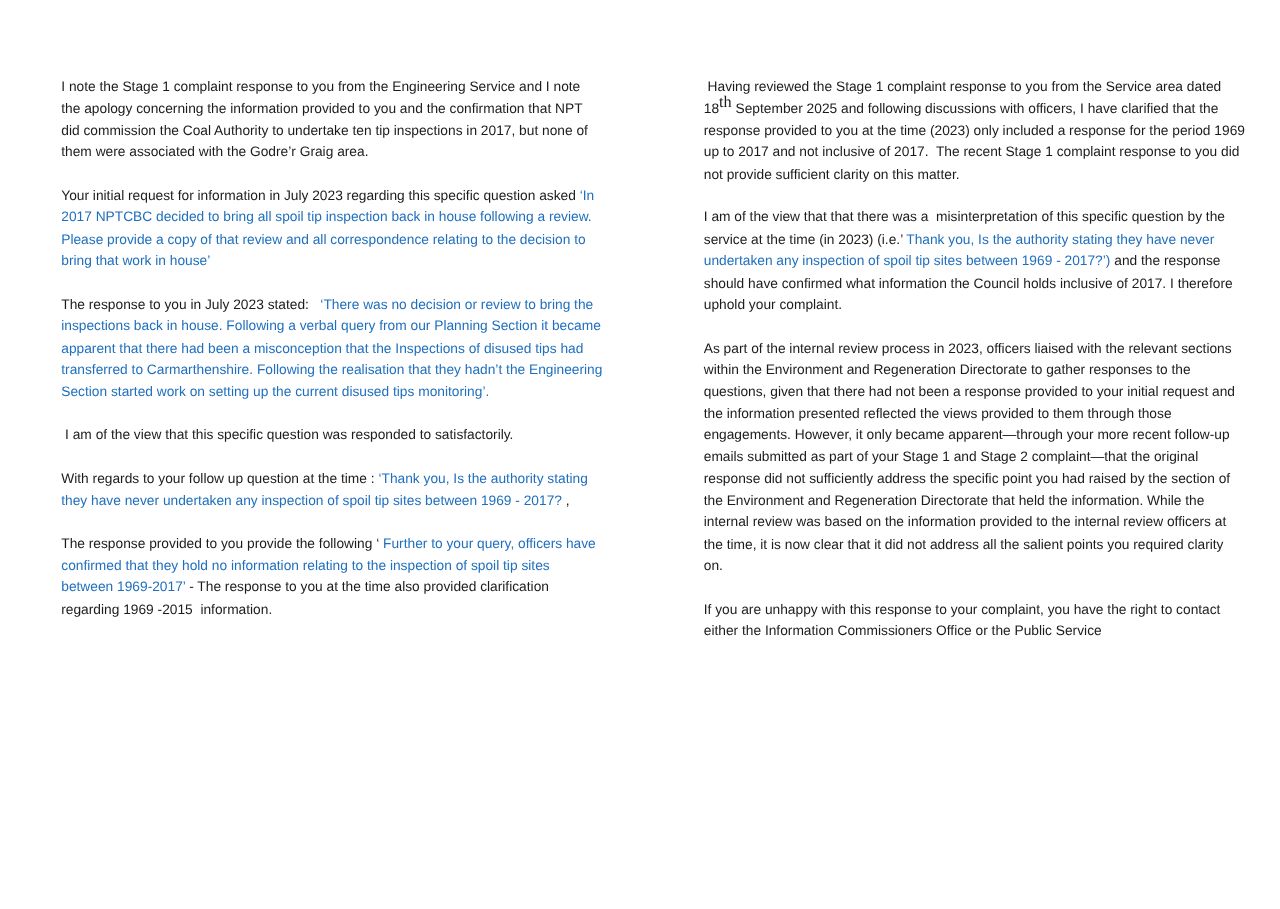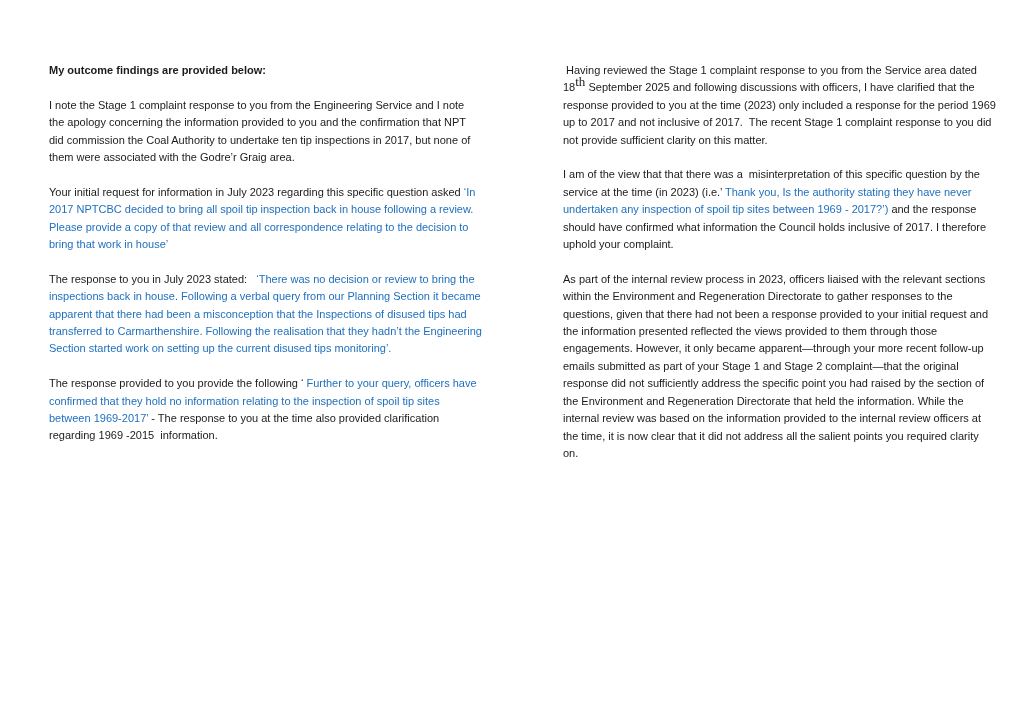--- a/index.html
+++ b/index.html
@@ -39,24 +39,26 @@
     font-size: 13px;
     line-height: 0;
     font-family: Liberation Serif, serif;
   }
 </style>
 </head>
 <body>
 
 <div class="page">
   <section class="col col-left">
-      <p class="para"><span class="run-b">My outcome findings are provided below:</span></p>
       <p class="para"><span class="run-n">I note the Stage 1 complaint response to you from the Engineering Service and I note the apology concerning the information provided to you and the confirmation that NPT did commission the Coal Authority to undertake ten tip inspections in 2017, but none of them were associated with the Godre’r Graig area.</span></p>
       <p class="para"><span class="run-n">Your initial request for information in July 2023 regarding this specific question asked </span><span class="run-q">‘In 2017 NPTCBC decided to bring all spoil tip inspection back in house following a review. Please provide a copy of that review and all correspondence relating to the decision to bring that work in house’</span></p>
       <p class="para"><span class="run-n">The response to you in July 2023 stated:   </span><span class="run-q">‘There was no decision or review to bring the inspections back in house. Following a verbal query from our Planning Section it became apparent that there had been a misconception that the Inspections of disused tips had transferred to Carmarthenshire. Following the realisation that they hadn’t the Engineering Section started work on setting up the current disused tips monitoring’.</span></p>
+      <p class="para"><span class="run-n"> I am of the view that this specific question was responded to satisfactorily.</span></p>
+      <p class="para"><span class="run-n">With regards to your follow up question at the time : </span><span class="run-q">‘Thank you, Is the authority stating they have never undertaken any inspection of spoil tip sites between 1969 - 2017?</span><span class="run-n"> ,</span></p>
       <p class="para"><span class="run-n">The response provided to you provide the following ‘ </span><span class="run-q">Further to your query, officers have confirmed that they hold no information relating to the inspection of spoil tip sites between 1969-2017’</span><span class="run-n"> - The response to you at the time also provided clarification regarding 1969 -2015  information.</span></p>
     </section>
   <section class="col col-right">
       <p class="para"><span class="run-n"> Having reviewed the Stage 1 complaint response to you from the Service area dated 18</span><span class="run-sup">th</span><span class="run-n"> September 2025 and following discussions with officers, I have clarified that the response provided to you at the time (2023) only included a response for the period 1969 up to 2017 and not inclusive of 2017.  The recent Stage 1 complaint response to you did not provide sufficient clarity on this matter.</span></p>
       <p class="para"><span class="run-n">I am of the view that that there was a  misinterpretation of this specific question by the service at the time (in 2023) (i.e.’ </span><span class="run-q">Thank you, Is the authority stating they have never undertaken any inspection of spoil tip sites between 1969 - 2017?’)</span><span class="run-n"> and the response should have confirmed what information the Council holds inclusive of 2017. I therefore uphold your complaint.</span></p>
       <p class="para"><span class="run-n">As part of the internal review process in 2023, officers liaised with the relevant sections within the Environment and Regeneration Directorate to gather responses to the questions, given that there had not been a response provided to your initial request and the information presented reflected the views provided to them through those engagements. However, it only became apparent—through your more recent follow-up emails submitted as part of your Stage 1 and Stage 2 complaint—that the original response did not sufficiently address the specific point you had raised by the section of the Environment and Regeneration Directorate that held the information. While the internal review was based on the information provided to the internal review officers at the time, it is now clear that it did not address all the salient points you required clarity on.</span></p>
+      <p class="para"><span class="run-n">If you are unhappy with this response to your complaint, you have the right to contact either the Information Commissioners Office or the Public Service</span></p>
     </section>
 </div>
 
 </body></html>

